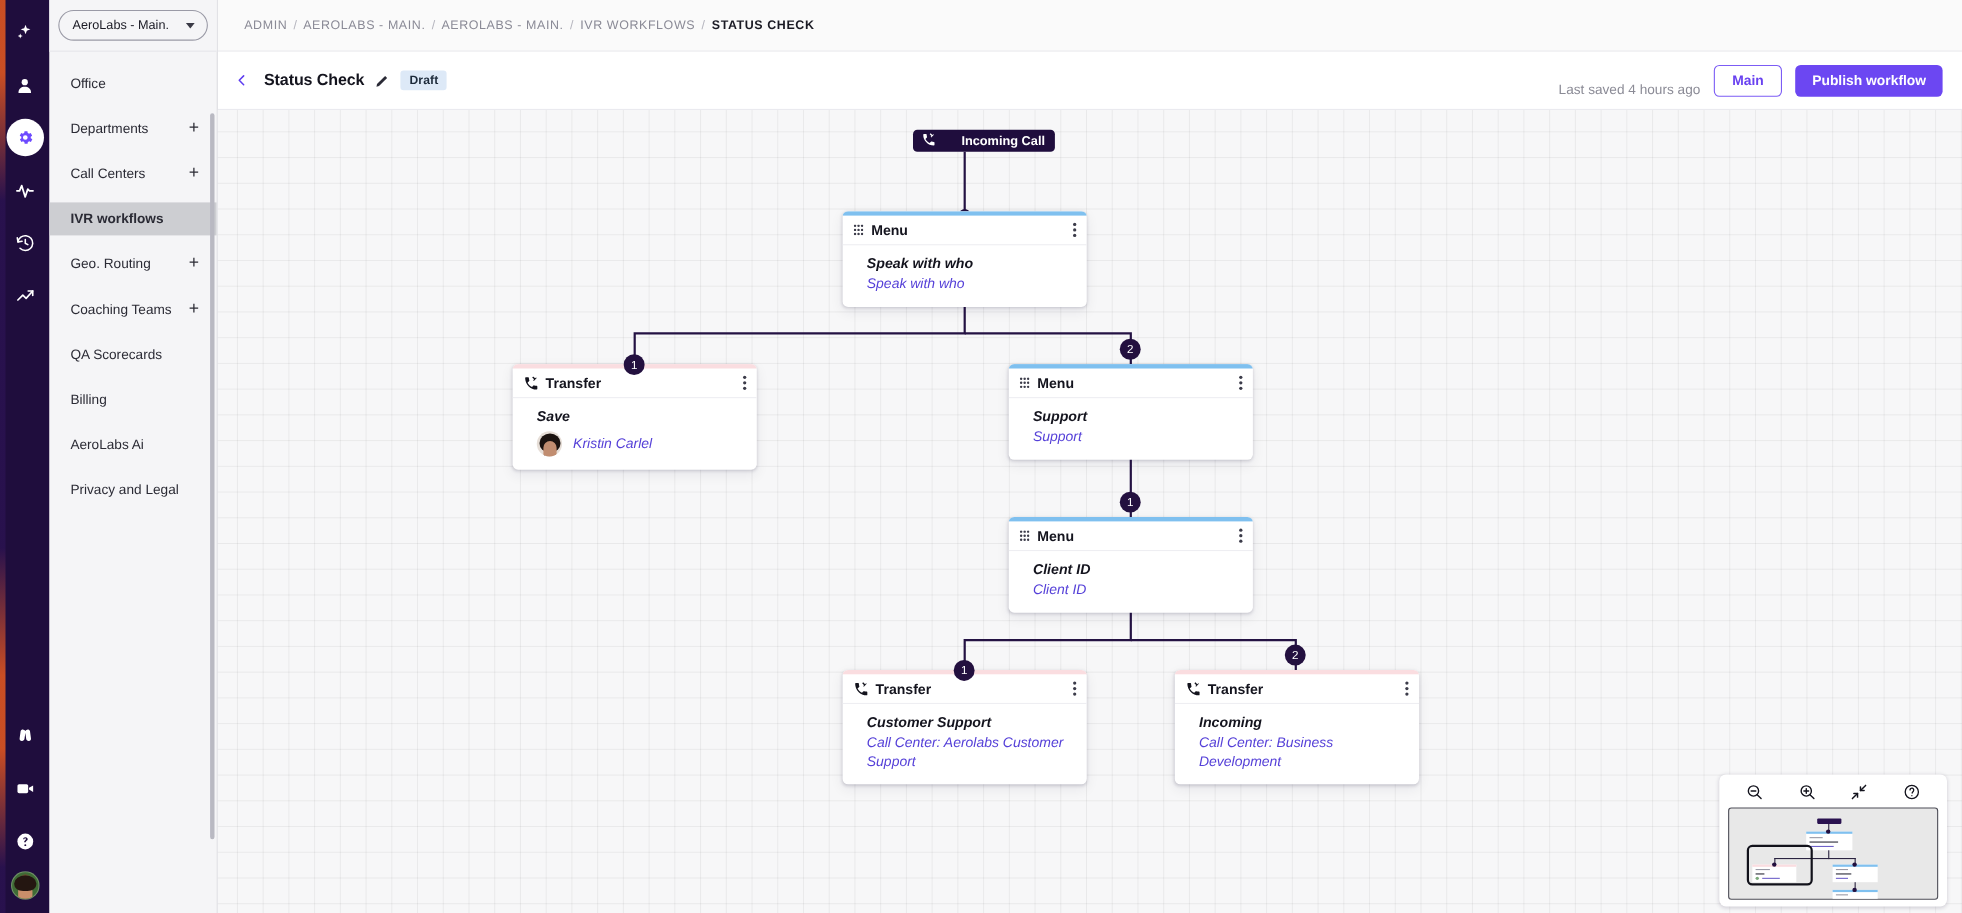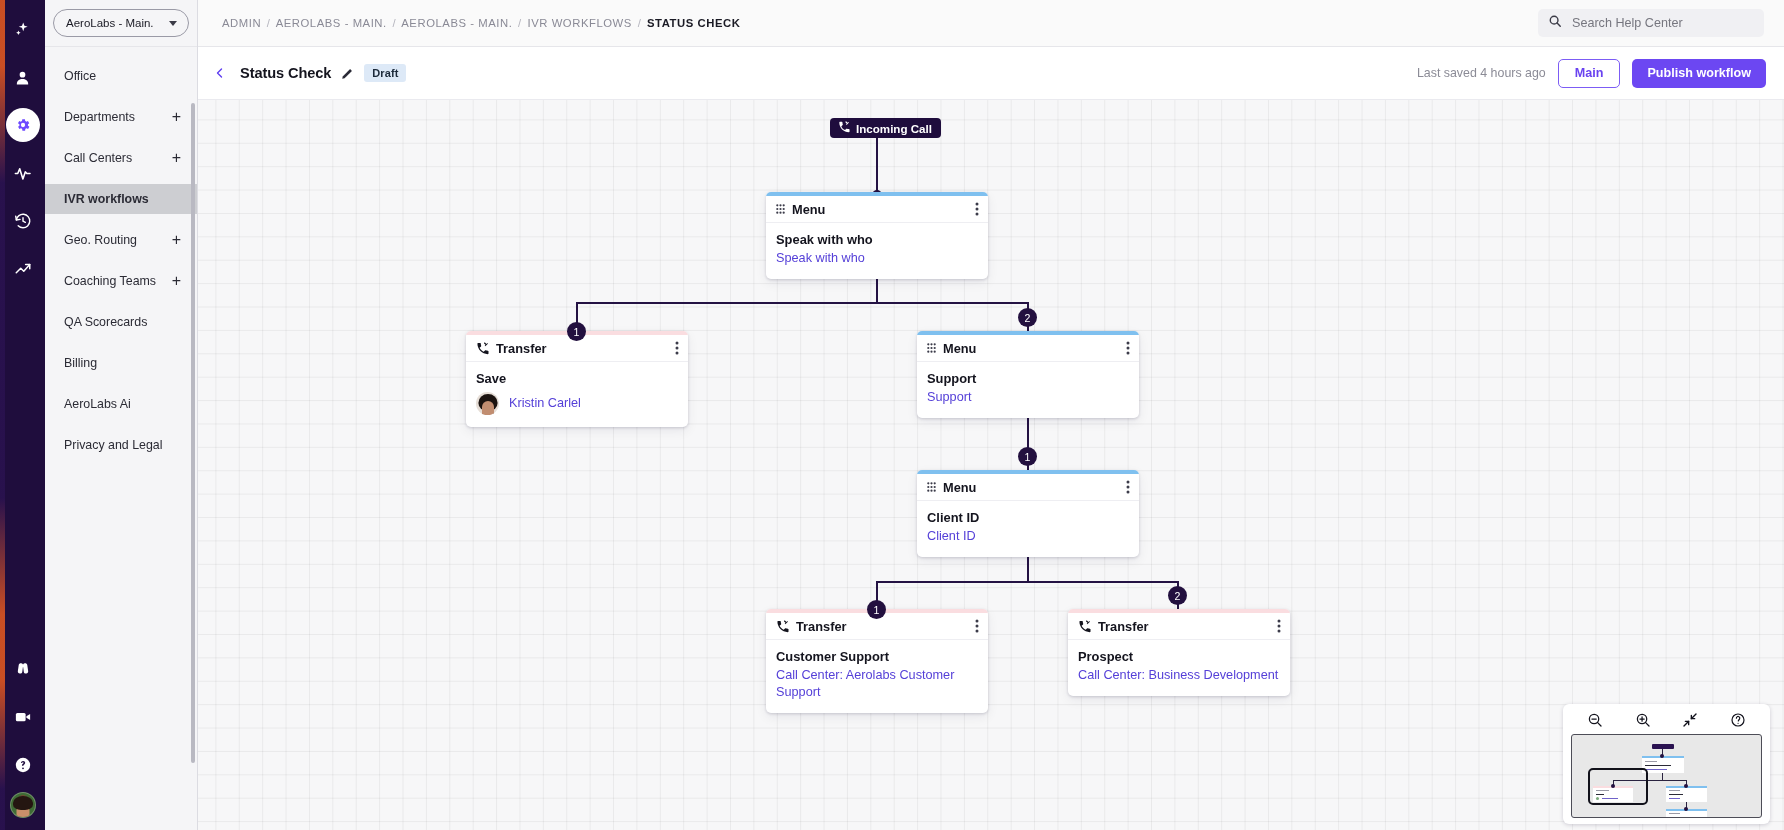--- a/index.html
+++ b/index.html
@@ -110,21 +110,21 @@
     border-bottom:1px solid #eaeaef;
   }
   .subbar-left { display:flex; align-items:center; gap:10px; }
   .back-chev { width:20px;height:20px;display:flex;align-items:center;justify-content:center;color:#5e3df0;cursor:pointer; }
   .wf-title { font-size:14.6px; font-weight:700; color:#14141e; letter-spacing:-.1px; }
   .pencil { color:#2a2a36; cursor:pointer; display:flex; align-items:center; }
   .badge-draft {
     background:#dde9f7; color:#1c2a3a; font-size:11px; font-weight:700;
     padding:3px 8px; border-radius:3px; letter-spacing:.1px;
   }
-  .subbar-right { display:flex; align-items:center; gap:12px; }
+  .subbar-right { display:flex; align-items:flex-end; gap:12px; }
   .saved-txt { font-size:12.4px; color:#8b8b96; }
   .btn-save {
     border:1px solid #7c5cf5; color:#6942f0; background:#fff;
     height:29px; padding:0 16px; border-radius:5px; font-size:12.6px; font-weight:700; cursor:pointer;
     font-family:"Liberation Sans", sans-serif;
   }
   .btn-publish {
     border:0; background:#6c47f2; color:#fff;
     height:29px; padding:0 15px; border-radius:5px; font-size:12.6px; font-weight:700; cursor:pointer;
     font-family:"Liberation Sans", sans-serif;
@@ -139,41 +139,41 @@
       linear-gradient(to bottom, rgba(0,0,0,.055) 1px, transparent 1px);
     background-size: 23.4px 23.4px;
     background-position: -6px -4px;
     cursor: grab;
   }
 
   svg.edges { position:absolute; left:0; top:0; width:100%; height:100%; pointer-events:none; }
 
   .start-pill {
     position:absolute; background:#1f0d3d; color:#fff; border-radius:4px;
-    height:20px; display:flex; align-items:center; gap:6px; padding:0 9px 0 8px;
+    height:20px; display:flex; align-items:center; gap:24px; padding:0 9px 0 8px;
     font-size:11.6px; font-weight:700; white-space:nowrap; cursor:pointer;
   }
 
   .node {
     position:absolute; background:#fff; border-radius:5px;
     box-shadow:0 1px 3px rgba(20,12,50,.17), 0 4px 12px rgba(20,12,50,.07);
     overflow:hidden; cursor:pointer;
   }
   .node .top-accent { height:4px; width:100%; }
   .node.menu .top-accent { background:#7fc0ef; }
   .node.transfer .top-accent { background:#fadde0; }
   .node-head {
     height:27px; display:flex; align-items:center; gap:7px;
     padding:0 9px 0 10px; border-bottom:1px solid #eeeef2;
   }
   .node-head .grip { color:#3c3c4a; display:flex; align-items:center; }
   .node-head .hicon { color:#14141e; display:flex; align-items:center; }
   .node-head .htitle { font-size:12.8px; font-weight:700; color:#14141e; flex:1 1 auto; }
   .node-head .kebab { color:#3c3c4a; cursor:pointer; display:flex; align-items:center; }
-  .node-body { padding:9px 10px 12px 10px; }
+  .node-body { padding:9px 10px 12px 22px;font-style:italic; }
   .node-body .primary { font-size:12.9px; font-weight:700; color:#14141e; margin-bottom:3px; }
   .node-body .link { font-size:12.7px; color:#5540d8; line-height:17px; cursor:pointer; }
   .node-body .person { display:flex; align-items:center; gap:10px; margin-top:6px; }
   .avatar-pic {
     width:23px;height:23px;border-radius:50%; flex:0 0 23px; position:relative; overflow:hidden;
     background:#e6ded7;
   }
   .avatar-pic::before{
     content:""; position:absolute; left:50%; top:9%; transform:translateX(-50%);
     width:19px;height:17px;border-radius:50% 50% 44% 44%; background:#1b1310;
@@ -332,29 +332,20 @@
       <div class="crumb">
         <span class="seg">ADMIN</span>
         <span class="sep">/</span>
         <span class="seg">AEROLABS - MAIN.</span>
         <span class="sep">/</span>
         <span class="seg">AEROLABS - MAIN.</span>
         <span class="sep">/</span>
         <span class="seg">IVR WORKFLOWS</span>
         <span class="sep">/</span>
         <b>STATUS CHECK</b>
-      </div>
-      <div class="search">
-        <span>
-          <svg width="14" height="14" viewBox="0 0 24 24" fill="none" stroke="#3a3a46" stroke-width="2.4" stroke-linecap="round">
-              <circle cx="10.5" cy="10.5" r="6.6"></circle>
-              <line x1="15.6" y1="15.6" x2="21" y2="21"></line>
-            </svg>
-        </span>
-        <input value="" placeholder="Search Help Center" style="">
       </div>
     </div>
 
     <div class="subbar">
       <div class="subbar-left">
         <span class="back-chev">
           <svg width="12" height="14" viewBox="0 0 24 24" fill="none" stroke="currentColor" stroke-width="2.8" stroke-linecap="round" stroke-linejoin="round">
               <polyline points="15,4 7,12 15,20"></polyline>
             </svg>
         </span>
@@ -555,21 +546,21 @@
           <span class="htitle">Transfer</span>
           <span class="kebab">
             <svg width="4" height="14" viewBox="0 0 4 14" fill="currentColor">
                 <circle cx="2" cy="2" r="1.5"></circle>
                 <circle cx="2" cy="7" r="1.5"></circle>
                 <circle cx="2" cy="12" r="1.5"></circle>
               </svg>
           </span>
         </div>
         <div class="node-body">
-          <div class="primary">Prospect</div>
+          <div class="primary">Incoming</div>
           <div class="link">Call Center: Business Development</div>
         </div>
       </div>
 
       <div class="edge-badge" style="left:369px; top:222px;">1</div>
       <div class="edge-badge" style="left:820px; top:208px;">2</div>
       <div class="edge-badge" style="left:820px; top:347px;">1</div>
       <div class="edge-badge" style="left:669px; top:500px;">1</div>
       <div class="edge-badge" style="left:970px; top:486px;">2</div>
 

